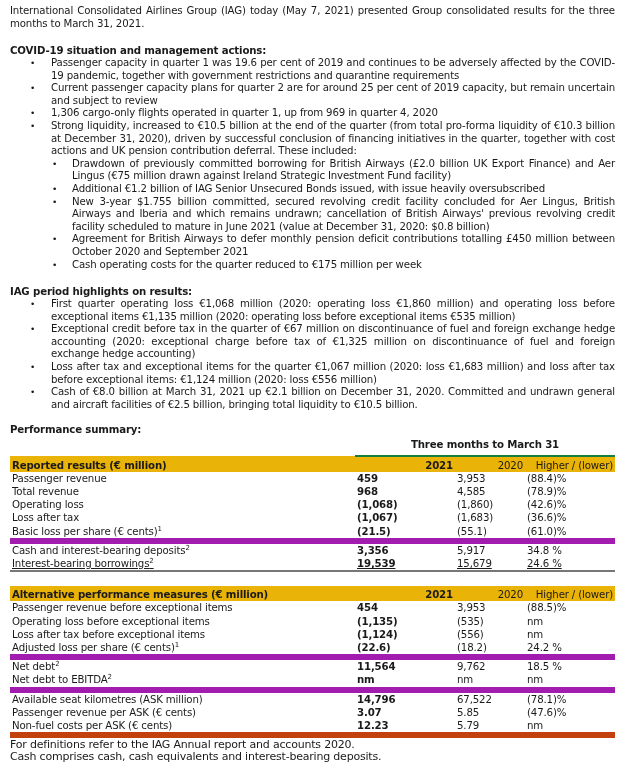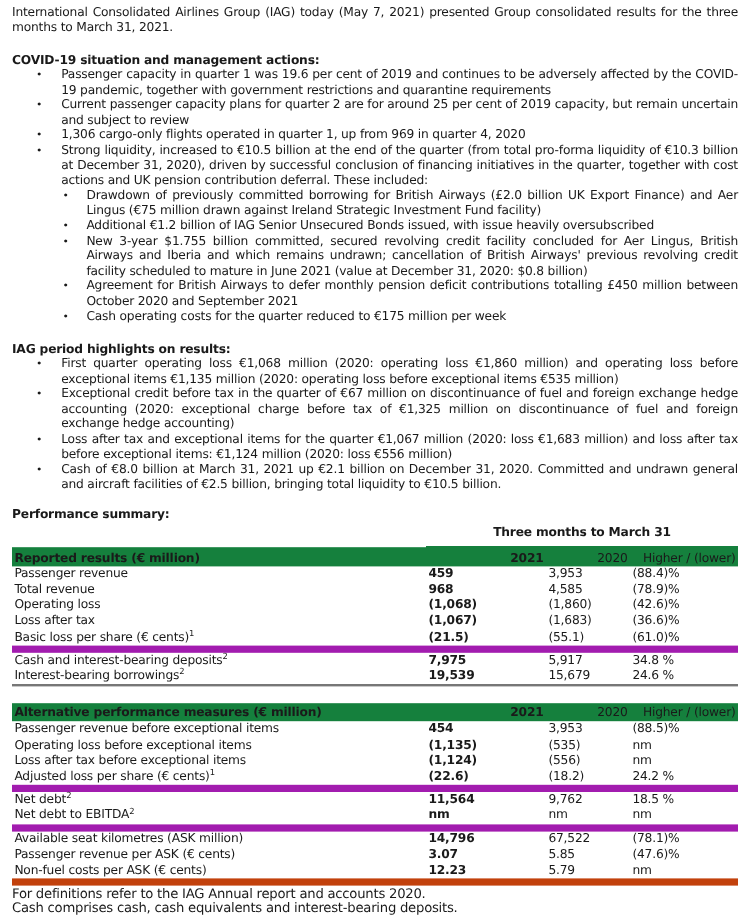--- a/index.html
+++ b/index.html
@@ -32,27 +32,27 @@
   col.c-label { width: 345px; }
   col.c-2021 { width: 100px; }
   col.c-2020 { width: 70px; }
   col.c-chg { width: 90px; }
   td.num { text-align: left; }
   td.bold { font-weight: bold; }
   tr.period td.period-label {
     text-align: center; font-weight: bold; padding-bottom: 3px; padding-top: 2px;
     border-bottom: 2px solid #15803d;
   }
-  tr.hdr td { background: #15803d; vertical-align: bottom; padding-top: 2px; }
+  tr.hdr td { background: #eab308; vertical-align: bottom; padding-top: 2px; }
   tr.hdr td.lbl { font-weight: bold; }
   tr.hdr td.y21 { font-weight: bold; text-align: right; }
   tr.hdr td.y20 { text-align: right; }
   tr.hdr td.chg { text-align: right; white-space: normal; line-height: 12px; }
   tr.sep-top td { border-top: 6px solid #a21caf; }
-  tr.end td { border-bottom: 2px solid #777777; }
+  tr.end td { border-bottom: 2px solid #777777; text-decoration: underline; }
   tr.end-thin td { border-bottom: 6px solid #c2410c; }
   sup { font-size: 7px; line-height: 0; vertical-align: 4px; }
   .spacer { height: 14px; }
   .notes { font-size: 11px; line-height: 12px; margin-top: 1px; letter-spacing: -0.2px; }
   .foot { font-size: 9.6px; line-height: 12px; margin-top: 4px; letter-spacing: -0.2px; }
   .foot sup { font-size: 6.5px; vertical-align: 4px; }
 </style>
 </head>
 <body>
 
@@ -130,21 +130,21 @@
           <td class="num">(36.6)%</td>
         </tr>
         <tr>
           <td><span>Basic loss per share (€ cents)</span><sup>1</sup></td>
           <td class="num bold">(21.5)</td>
           <td class="num">(55.1)</td>
           <td class="num">(61.0)%</td>
         </tr>
         <tr class="sep-top">
           <td><span>Cash and interest-bearing deposits</span><sup>2</sup></td>
-          <td class="num bold">7,975</td>
+          <td class="num bold">3,356</td>
           <td class="num">5,917</td>
           <td class="num">34.8 %</td>
         </tr>
         <tr class="end">
           <td><span>Interest-bearing borrowings</span><sup>2</sup></td>
           <td class="num bold">19,539</td>
           <td class="num">15,679</td>
           <td class="num">24.6 %</td>
         </tr>
       </tbody>

